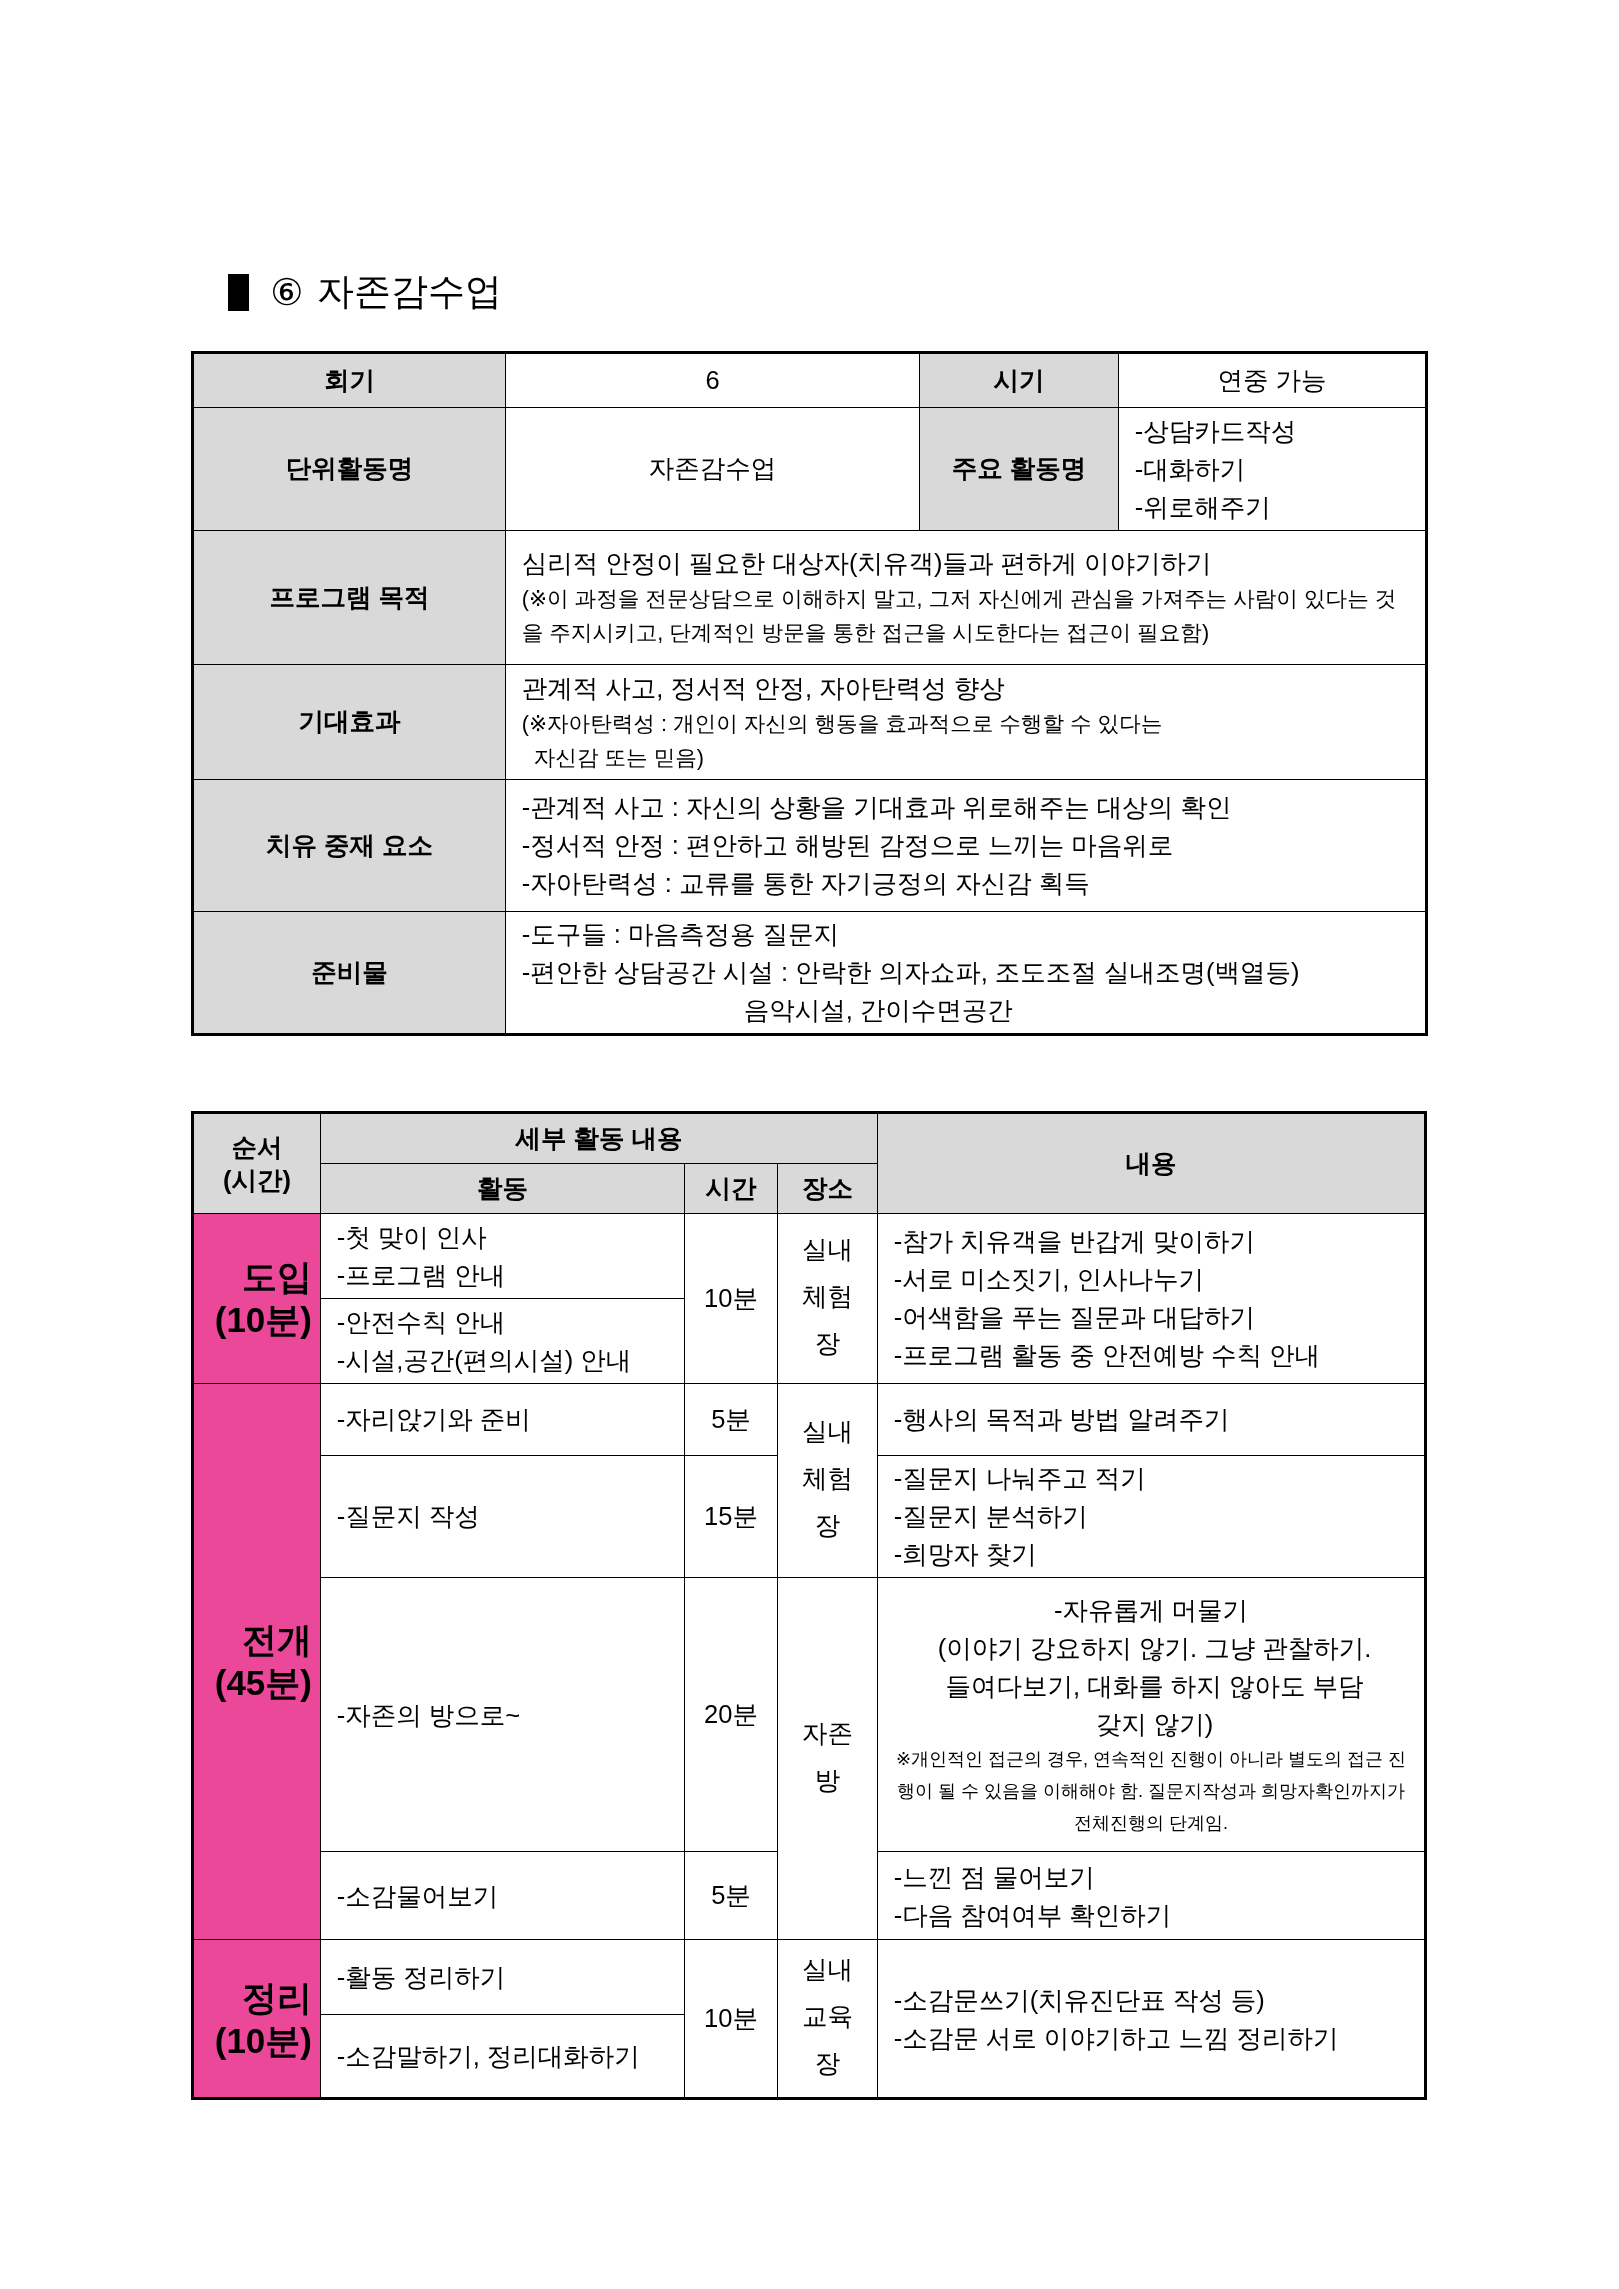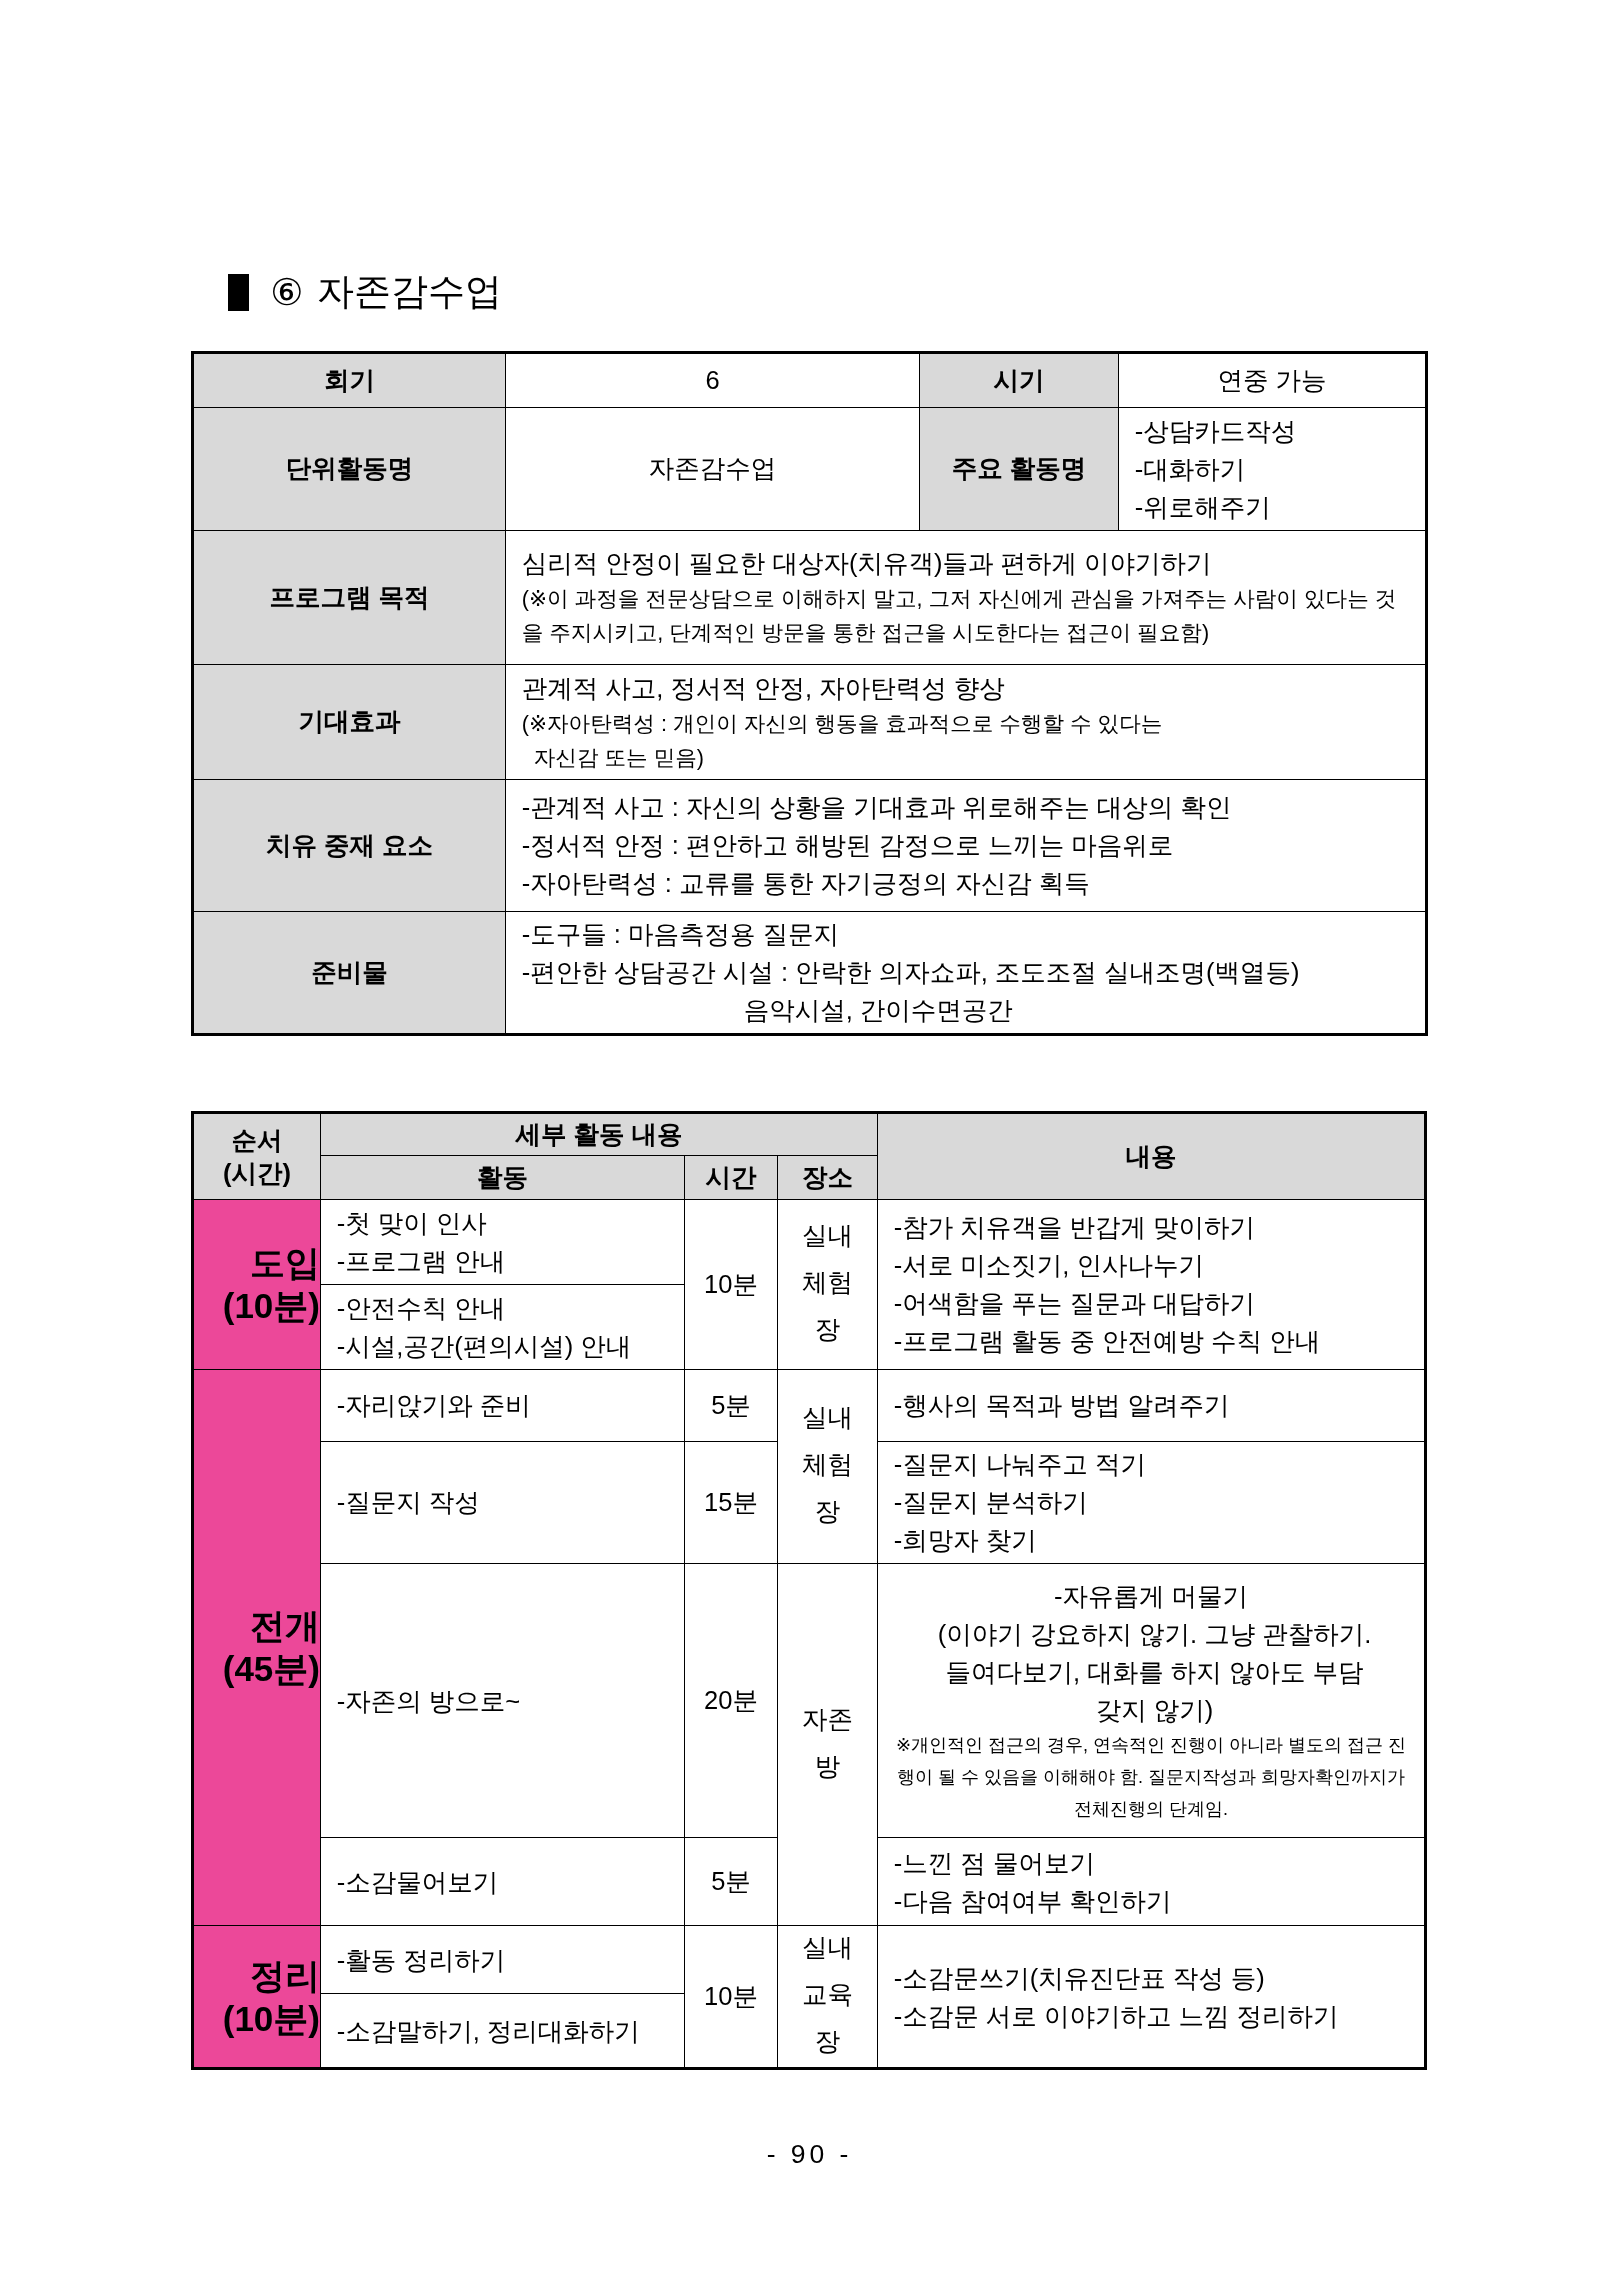--- a/index.html
+++ b/index.html
@@ -8,21 +8,21 @@
   .page{position:relative;width:1619px;height:2290px;background:#fff;overflow:hidden;}
 
   .doc-title{position:absolute;left:228px;top:267px;display:flex;align-items:center;
              font-family:"Liberation Serif","DejaVu Serif",serif;font-size:37px;font-weight:normal;}
   .title-marker{width:20.6px;height:37px;background:#000;display:inline-block;margin-right:21.6px;}
   .title-num{margin-right:13.7px;}
 
   table{border-collapse:collapse;table-layout:fixed;position:absolute;left:191px;background:#fff;}
   .t1{top:351px;width:1233px;border:3.9px solid #000;}
   .t2{top:1111px;width:1233px;border:3.9px solid #000;}
-  td{border:1px solid #000;padding:0;vertical-align:middle;overflow:hidden;}
+  td{border:1px solid #000;padding:8px;vertical-align:middle;overflow:hidden;}
 
   .lab{background:#d9d9d9;text-align:center;font-weight:bold;font-size:25.5px;line-height:33px;}
   .stage{background:#ec4899;text-align:right;font-weight:bold;font-size:35px;line-height:43px;}
   .hdr{background:#d9d9d9;text-align:center;font-weight:bold;font-size:25.5px;line-height:33px;}
   .cell{font-size:25.5px;line-height:38px;padding:3.9px 15.7px;text-align:left;}
   .ctr{text-align:center;font-size:25.5px;}
   .pre{white-space:pre-wrap;}
   .note{font-size:21.6px;line-height:34px;display:block;}
   .main{display:block;}
   .place{text-align:center;font-size:25.5px;line-height:47px;font-family:Liberation Mono, monospace;}
@@ -187,15 +187,14 @@
 장</td>
       <td class="cell pre" rowspan="2">-소감문쓰기(치유진단표 작성 등)
 -소감문 서로 이야기하고 느낌 정리하기</td>
     </tr>
     <tr style="height:75px">
       <td class="cell">-소감말하기, 정리대화하기</td>
     </tr>
   </tbody>
     </table>
 
-  <div class="footer">- 90 -</div>
 </div>
 
 
 </body></html>

